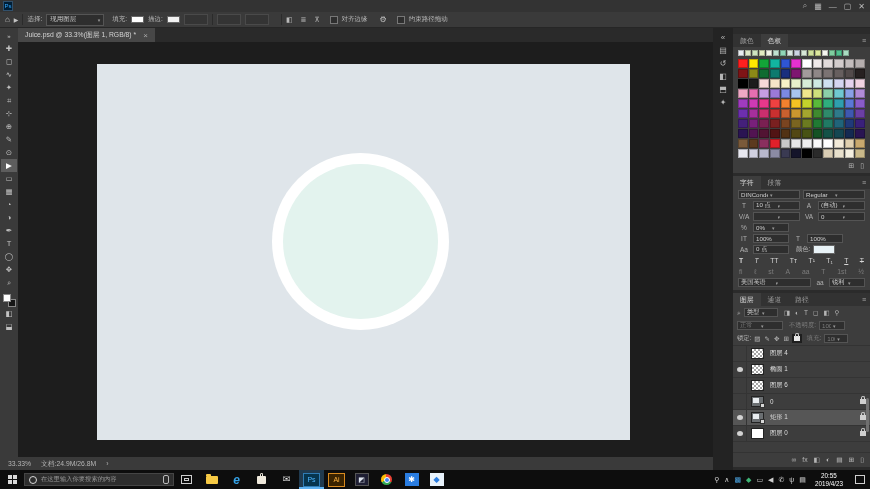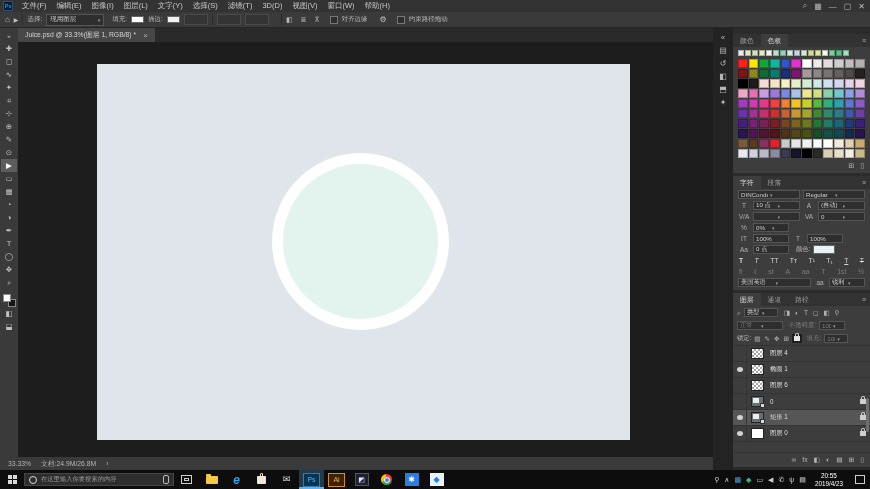--- a/index.html
+++ b/index.html
@@ -143,33 +143,20 @@
   .clock{text-align:center;font-size:6.3px;line-height:7.5px;color:#fff;padding:0 4px;}
   .notif{width:10px;height:9px;border:1px solid #cfcfcf;box-sizing:border-box;margin-left:3px;}
 </style>
 </head>
 <body>
 
 <div class="screen">
 
   <div id="menubar">
     <div class="pslogo">Ps</div>
-    <div id="menuItems" style="display:flex;">
-        <span class="mi">文件(F)</span>
-        <span class="mi">编辑(E)</span>
-        <span class="mi">图像(I)</span>
-        <span class="mi">图层(L)</span>
-        <span class="mi">文字(Y)</span>
-        <span class="mi">选择(S)</span>
-        <span class="mi">滤镜(T)</span>
-        <span class="mi">3D(D)</span>
-        <span class="mi">视图(V)</span>
-        <span class="mi">窗口(W)</span>
-        <span class="mi">帮助(H)</span>
-      </div>
     <div class="mb-right">
       <span>⌕</span>
       <span>▦</span>
       <span>—</span>
       <span>▢</span>
       <span>✕</span>
     </div>
   </div>
 
   <div id="optionsbar">

